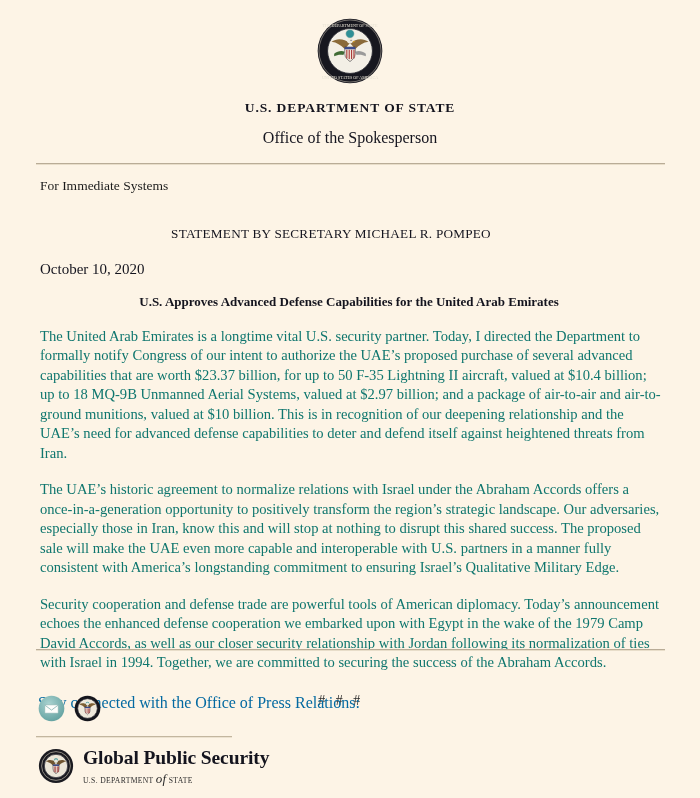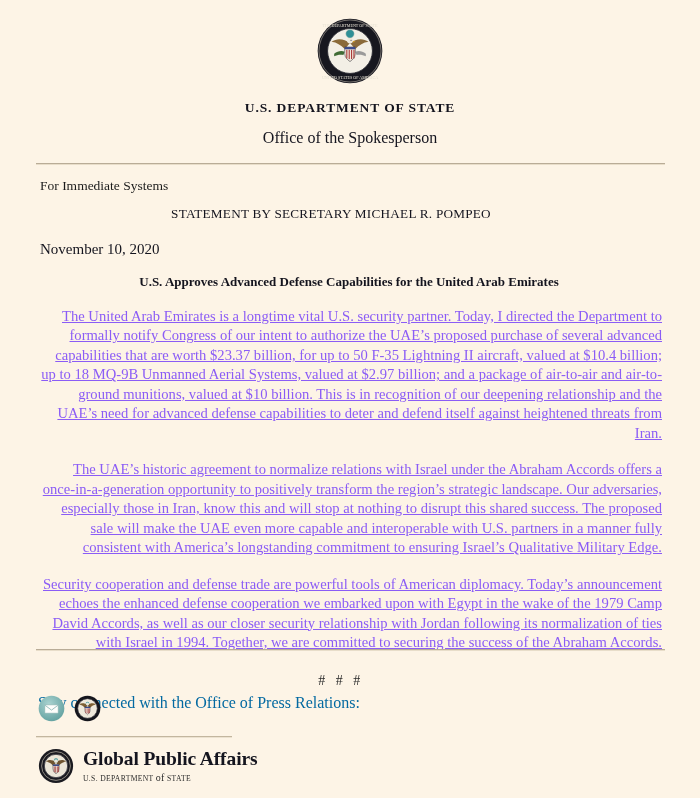--- a/index.html
+++ b/index.html
@@ -74,21 +74,21 @@
     position: absolute;
     left: 40px;
     top: 178px;
     width: 622px;
   }
   .release-line {
     font-size: 13.5px;
     color: #1b1b1b;
   }
   .statement-line {
-    margin-top: 12px;
+    margin-top: 32px;
     text-align: center;
     font-size: 13.2px;
     letter-spacing: 0.25px;
     text-transform: uppercase;
     color: #14141e;
     padding-right: 40px;
   }
   .date-line {
     margin-top: 19px;
     font-size: 15px;
@@ -99,23 +99,22 @@
     text-align: center;
     font-size: 13px;
     font-weight: 700;
     color: #14141e;
     padding-right: 4px;
   }
   .para {
     margin-top: 17px;
     font-size: 14.6px;
     line-height: 1.335;
-    text-align: right;
-    color: #8b5cf6;
-    text-decoration: underline;
+    text-align: left;
+    color: #0f766e;
   }
   .hash-line {
     margin-top: 20px;
     text-align: center;
     font-size: 14px;
     letter-spacing: 3.5px;
     color: #2a2a2a;
     padding-right: 20px;
   }
 
@@ -165,22 +164,23 @@
     letter-spacing: -0.1px;
   }
   .logo-sub {
     margin-top: 4px;
     font-size: 7.6px;
     letter-spacing: 0.35px;
     color: #2b2b2b;
     text-transform: uppercase;
   }
   .logo-sub .of {
+    font-style: italic;
     text-transform: lowercase;
-    font-size: 10px;
+    font-size: 13px;
   }
 </style>
 </head>
 <body>
 
 <div class="page">
 
   <div class="masthead">
     <svg class="seal-large" viewBox="0 0 100 100">
       <circle cx="50" cy="50" r="49" fill="#17171f"></circle>
@@ -221,21 +221,21 @@
 
     <div class="dept-title">U.S. DEPARTMENT OF STATE</div>
     <div class="office-line">Office of the Spokesperson</div>
   </div>
 
   <div class="rule-main rule-top"></div>
 
   <div class="content">
     <div class="release-line">For Immediate Systems</div>
     <div class="statement-line">STATEMENT BY SECRETARY MICHAEL R. POMPEO</div>
-    <div class="date-line">November 10, 2020</div>
+    <div class="date-line">October 10, 2020</div>
     <div class="headline">U.S. Approves Advanced Defense Capabilities for the United Arab Emirates</div>
 
     <p class="para">The United Arab Emirates is a longtime vital U.S. security partner.  Today, I directed the Department to formally notify Congress of our intent to authorize the UAE’s proposed purchase of several advanced capabilities that are worth $23.37 billion, for up to 50 F-35 Lightning II aircraft, valued at $10.4 billion; up to 18 MQ-9B Unmanned Aerial Systems, valued at $2.97 billion; and a package of air-to-air and air-to-ground munitions, valued at $10 billion.  This is in recognition of our deepening relationship and the UAE’s need for advanced defense capabilities to deter and defend itself against heightened threats from Iran.</p>
     <p class="para">The UAE’s historic agreement to normalize relations with Israel under the Abraham Accords offers a once-in-a-generation opportunity to positively transform the region’s strategic landscape.  Our adversaries, especially those in Iran, know this and will stop at nothing to disrupt this shared success.  The proposed sale will make the UAE even more capable and interoperable with U.S. partners in a manner fully consistent with America’s longstanding commitment to ensuring Israel’s Qualitative Military Edge.</p>
     <p class="para">Security cooperation and defense trade are powerful tools of American diplomacy.  Today’s announcement echoes the enhanced defense cooperation we embarked upon with Egypt in the wake of the 1979 Camp David Accords, as well as our closer security relationship with Jordan following its normalization of ties with Israel in 1994.  Together, we are committed to securing the success of the Abraham Accords.</p>
 
     <div class="hash-line"># # #</div>
   </div>
 
   <div class="rule-main rule-footer"></div>
@@ -290,21 +290,21 @@
         <rect x="17.6" y="20.4" width="0.8" height="6.4"></rect>
         <rect x="19.3" y="20.4" width="0.8" height="6.9"></rect>
         <rect x="21" y="20.4" width="0.8" height="6.9"></rect>
         <rect x="22.6" y="20.4" width="0.8" height="6.4"></rect>
       </g>
       <circle cx="20" cy="13.8" r="2.3" fill="#2f8f96"></circle>
       <path d="M20 12.6 c1.2 0 2.1 0.9 2.1 2 c0 1.1 -0.9 1.9 -2.1 1.9 c-1.2 0 -2.1 -0.8 -2.1 -1.9 c0 -1.1 0.9 -2 2.1 -2 Z" fill="#ece6d8"></path>
     </svg>
 
     <div class="logo-text">
-      <div class="logo-title">Global Public Affairs</div>
+      <div class="logo-title">Global Public Security</div>
       <div class="logo-sub">
         <span>U.S. Department</span>
         <span class="of">of</span>
         <span>State</span>
       </div>
     </div>
   </div>
 
 </div>
 

